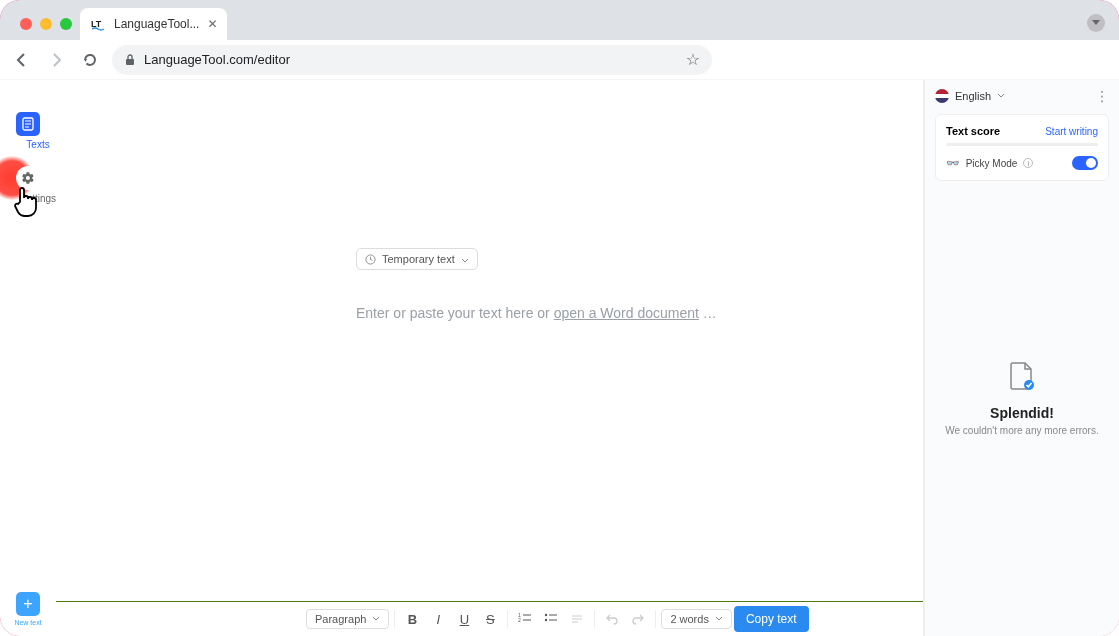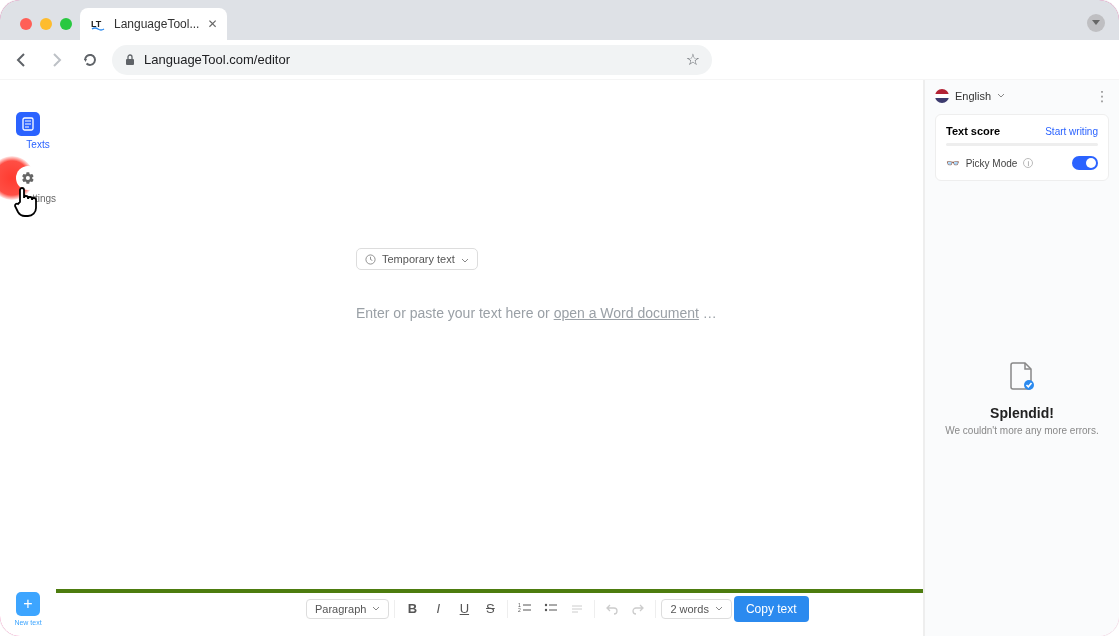--- a/index.html
+++ b/index.html
@@ -42,21 +42,21 @@
 .rail-bottom{margin-top:auto;margin-bottom:10px;}
 .newtext-btn{width:24px;height:24px;border-radius:5px;background:#3da5ff;color:#fff;display:flex;align-items:center;justify-content:center;font-size:16px;}
 .newtext-lbl{font-size:7px;color:#3da5ff;}
 
 .editor-area{flex:1;padding-top:28px;position:relative;border-right:1px solid #eee;}
 .doc-header{margin:140px 0 0 300px;}
 .temp-chip{display:inline-flex;align-items:flex-end;gap:6px;border:1px solid #ddd;border-radius:5px;padding:4px 8px;font-size:11px;color:#555;}
 .placeholder{margin:35px 0 0 300px;font-size:14px;color:#9aa0a6;}
 .placeholder .link{text-decoration:underline;color:#9aa0a6;}
 
-.bottom-bar{position:absolute;bottom:12px;left:0;right:0;height:35px;border-top:4px solid #4d7c0f;display:flex;align-items:center;padding:0 10px;gap:8px;background:#fff;}
+.bottom-bar{position:absolute;bottom:0;left:0;right:0;height:35px;border-top:1px solid #4d7c0f;display:flex;align-items:center;padding:0 10px;gap:8px;background:#fff;}
 .toolbar-group{display:flex;align-items:center;gap:2px;margin-left:240px;}
 .sel{border:1px solid #ddd;border-radius:4px;padding:3px 8px;font-size:11px;color:#555;display:flex;align-items:center;gap:6px;}
 .tbtn{width:24px;height:24px;display:flex;align-items:center;justify-content:center;color:#555;border-radius:3px;font-size:13px;}
 .tbtn.dis{color:#ccc;}
 .divider{width:1px;height:18px;background:#eee;margin:0 3px;}
 .copy-btn{background:#2b8aef;color:#fff;border:none;border-radius:4px;padding:6px 12px;font-size:12px;cursor:pointer;}
 
 .right-panel{width:195px;background:#fafbfc;border-left:1px solid #eee;padding:8px 10px;display:flex;flex-direction:column;}
 .rp-head{display:flex;align-items:center;gap:6px;font-size:11px;color:#333;}
 .flag{width:14px;height:14px;border-radius:50%;overflow:hidden;display:inline-block;background:linear-gradient(#b22234 0 33%,#fff 33% 66%,#3c3b6e 66%);}

